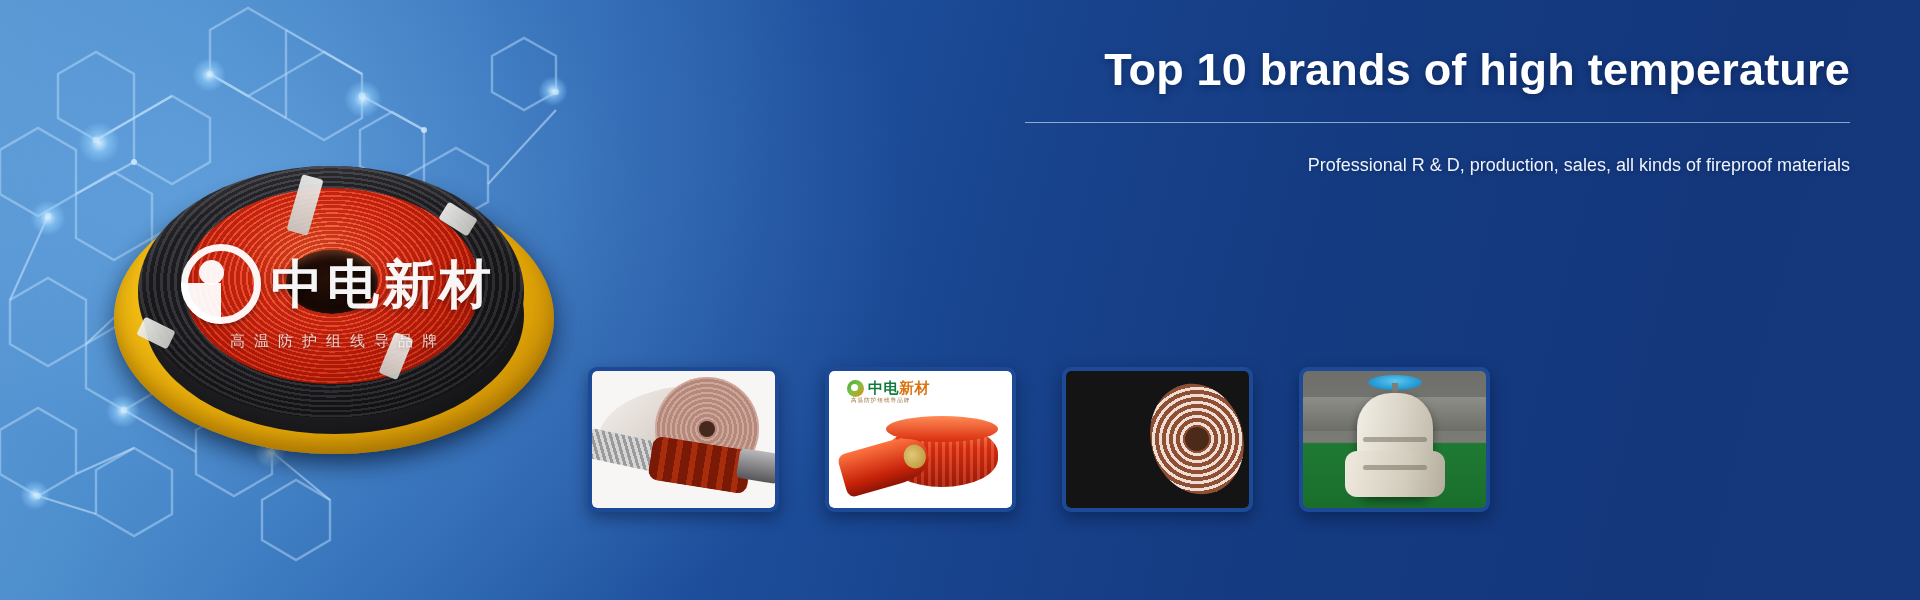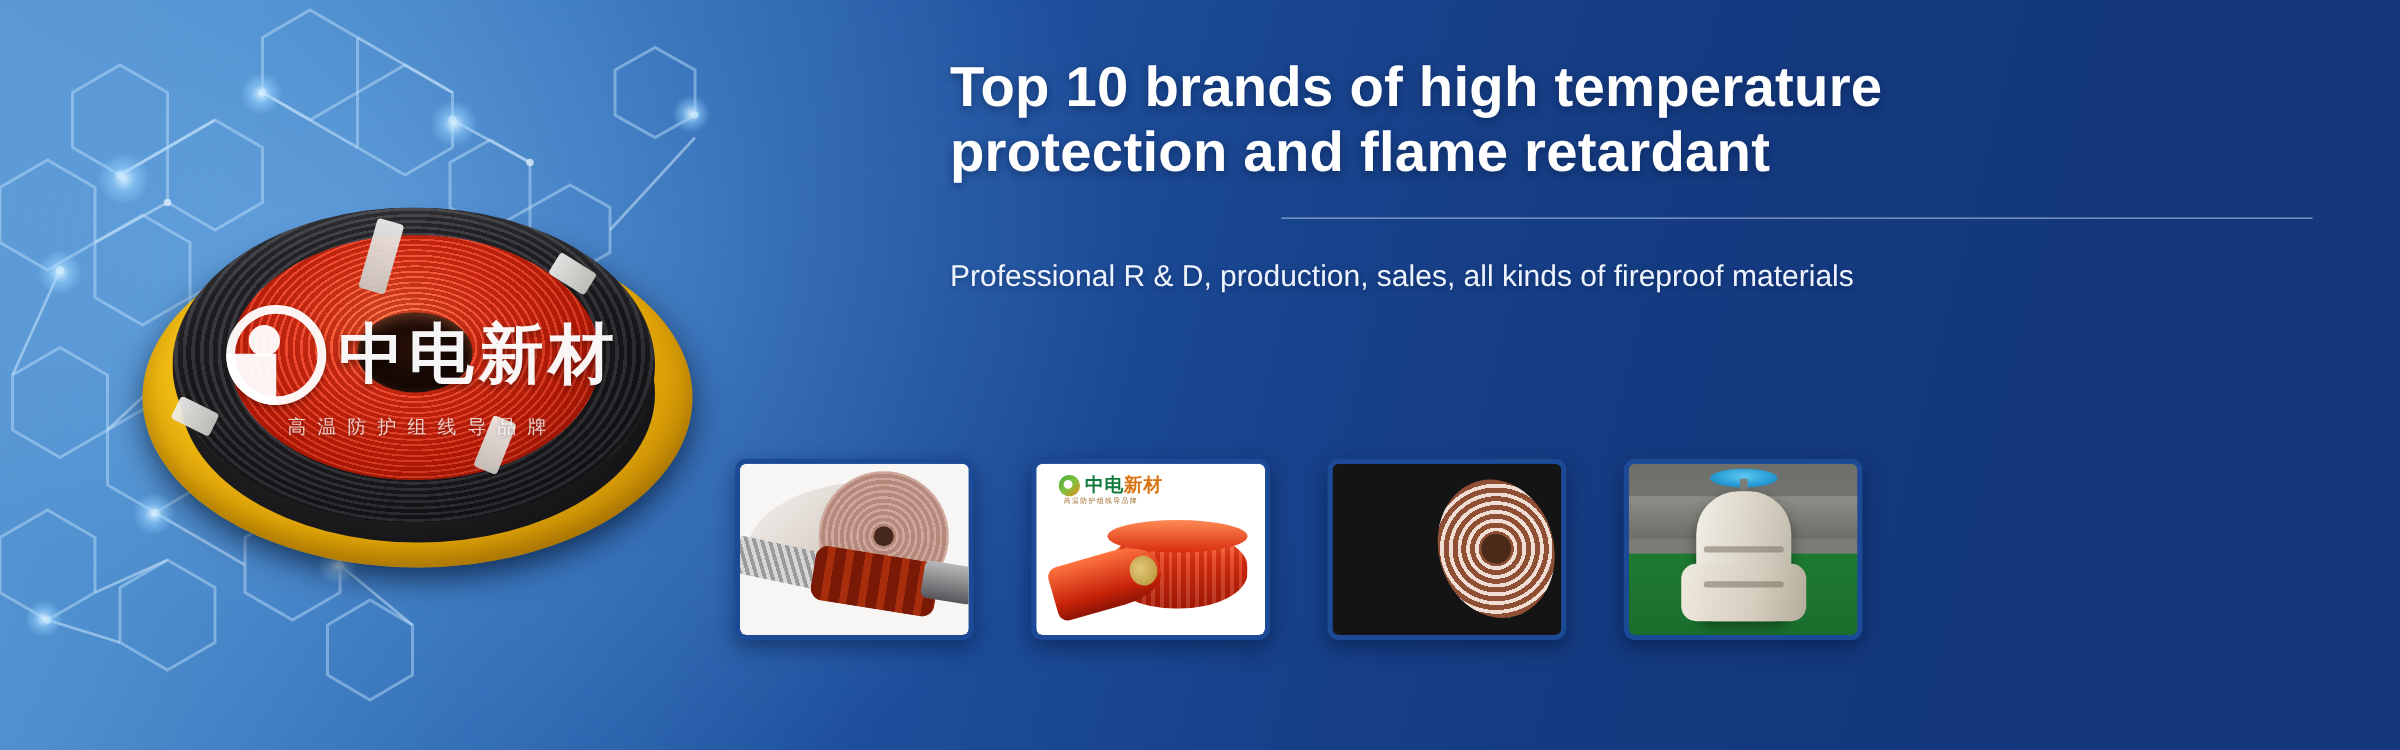--- a/index.html
+++ b/index.html
@@ -84,33 +84,33 @@
     letter-spacing:4px;line-height:1;
     text-shadow:0 2px 6px rgba(0,0,0,.42);
   }
   .wm-sub{
     margin-top:8px;font-size:15px;letter-spacing:9px;
     color:rgba(255,255,255,.78);
     text-shadow:0 1px 4px rgba(0,0,0,.35);
   }
 
   
-  .copy{position:absolute;left:760px;top:44px;width:1090px;}
+  .copy{position:absolute;left:760px;top:44px;width:1090px;text-align:right;}
   .headline{
     color:#ffffff;font-weight:bold;font-size:45px;line-height:1.16;
     letter-spacing:.2px;
     text-shadow:0 2px 7px rgba(2,18,52,.45);
     margin:0;
   }
   .rule{
     height:0;border:0;border-top:1px solid rgba(215,232,255,.62);
     margin:26px 0 0 auto;width:825px;
   }
   .sub{
-    margin:30px 0 0 0;color:#eef4fd;font-size:24px;line-height:1.42;
+    margin:30px 0 0 0;color:#eef4fd;font-size:18px;line-height:1.42;
     text-shadow:0 1px 4px rgba(2,18,52,.35);
   }
   .sub-line{display:block;}
 
   
   .cards{
     position:absolute;left:588px;top:367px;
     display:flex;gap:46px;
   }
   .card{
@@ -303,21 +303,20 @@
         <span class="wm-mark"></span>
         <span class="wm-cn">中电新材</span>
       </div>
       <div class="wm-sub">高温防护组线导品牌</div>
     </div>
   </div>
 
   <div class="copy">
     <h1 class="headline">
       <span class="headline-line">Top 10 brands of high temperature</span><br>
-      <span class="headline-line">protection and flame retardant</span>
     </h1>
     <hr class="rule">
     <p class="sub">
       <span class="sub-line">Professional R &amp; D, production, sales, all kinds of fireproof materials</span>
     </p>
   </div>
 
   <div class="cards">
 
     <div class="card">

